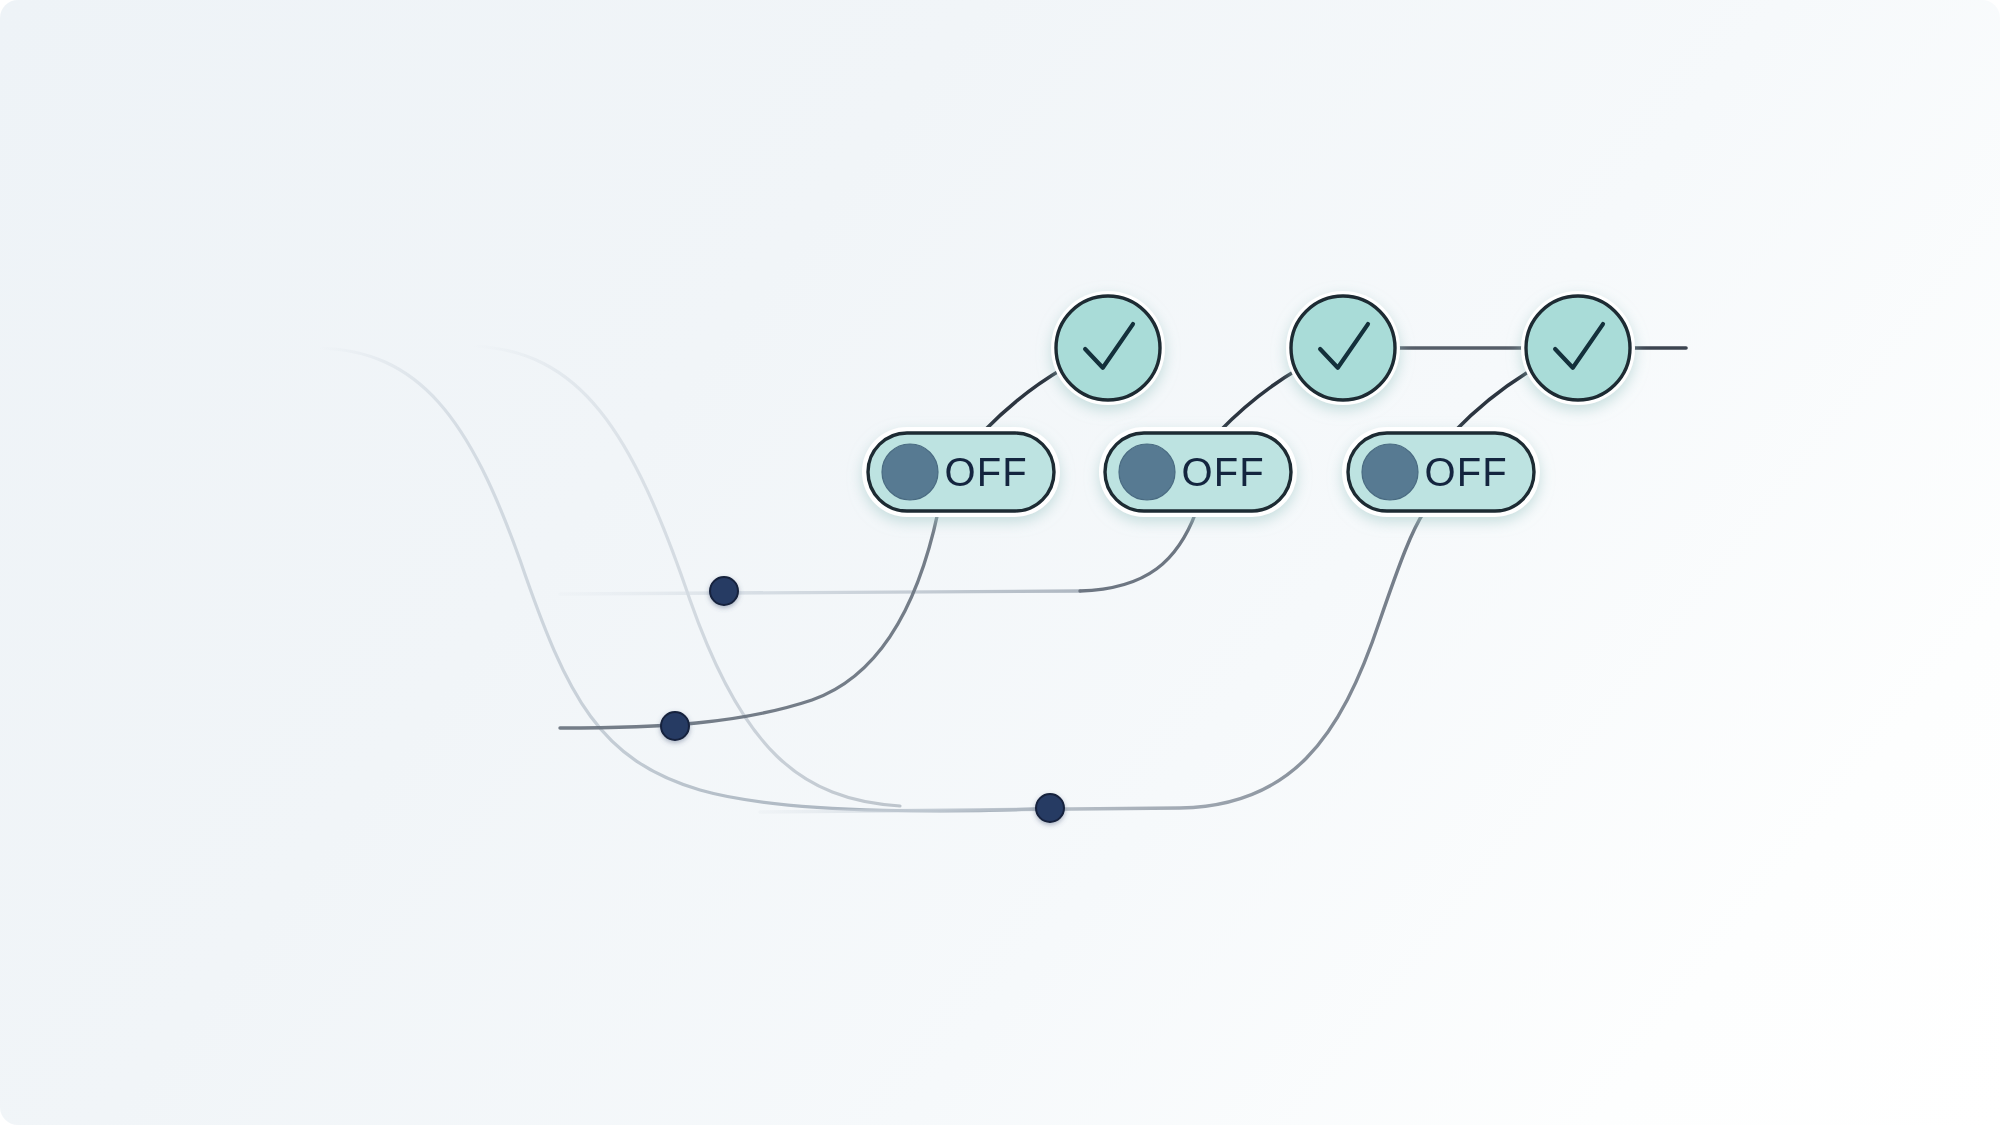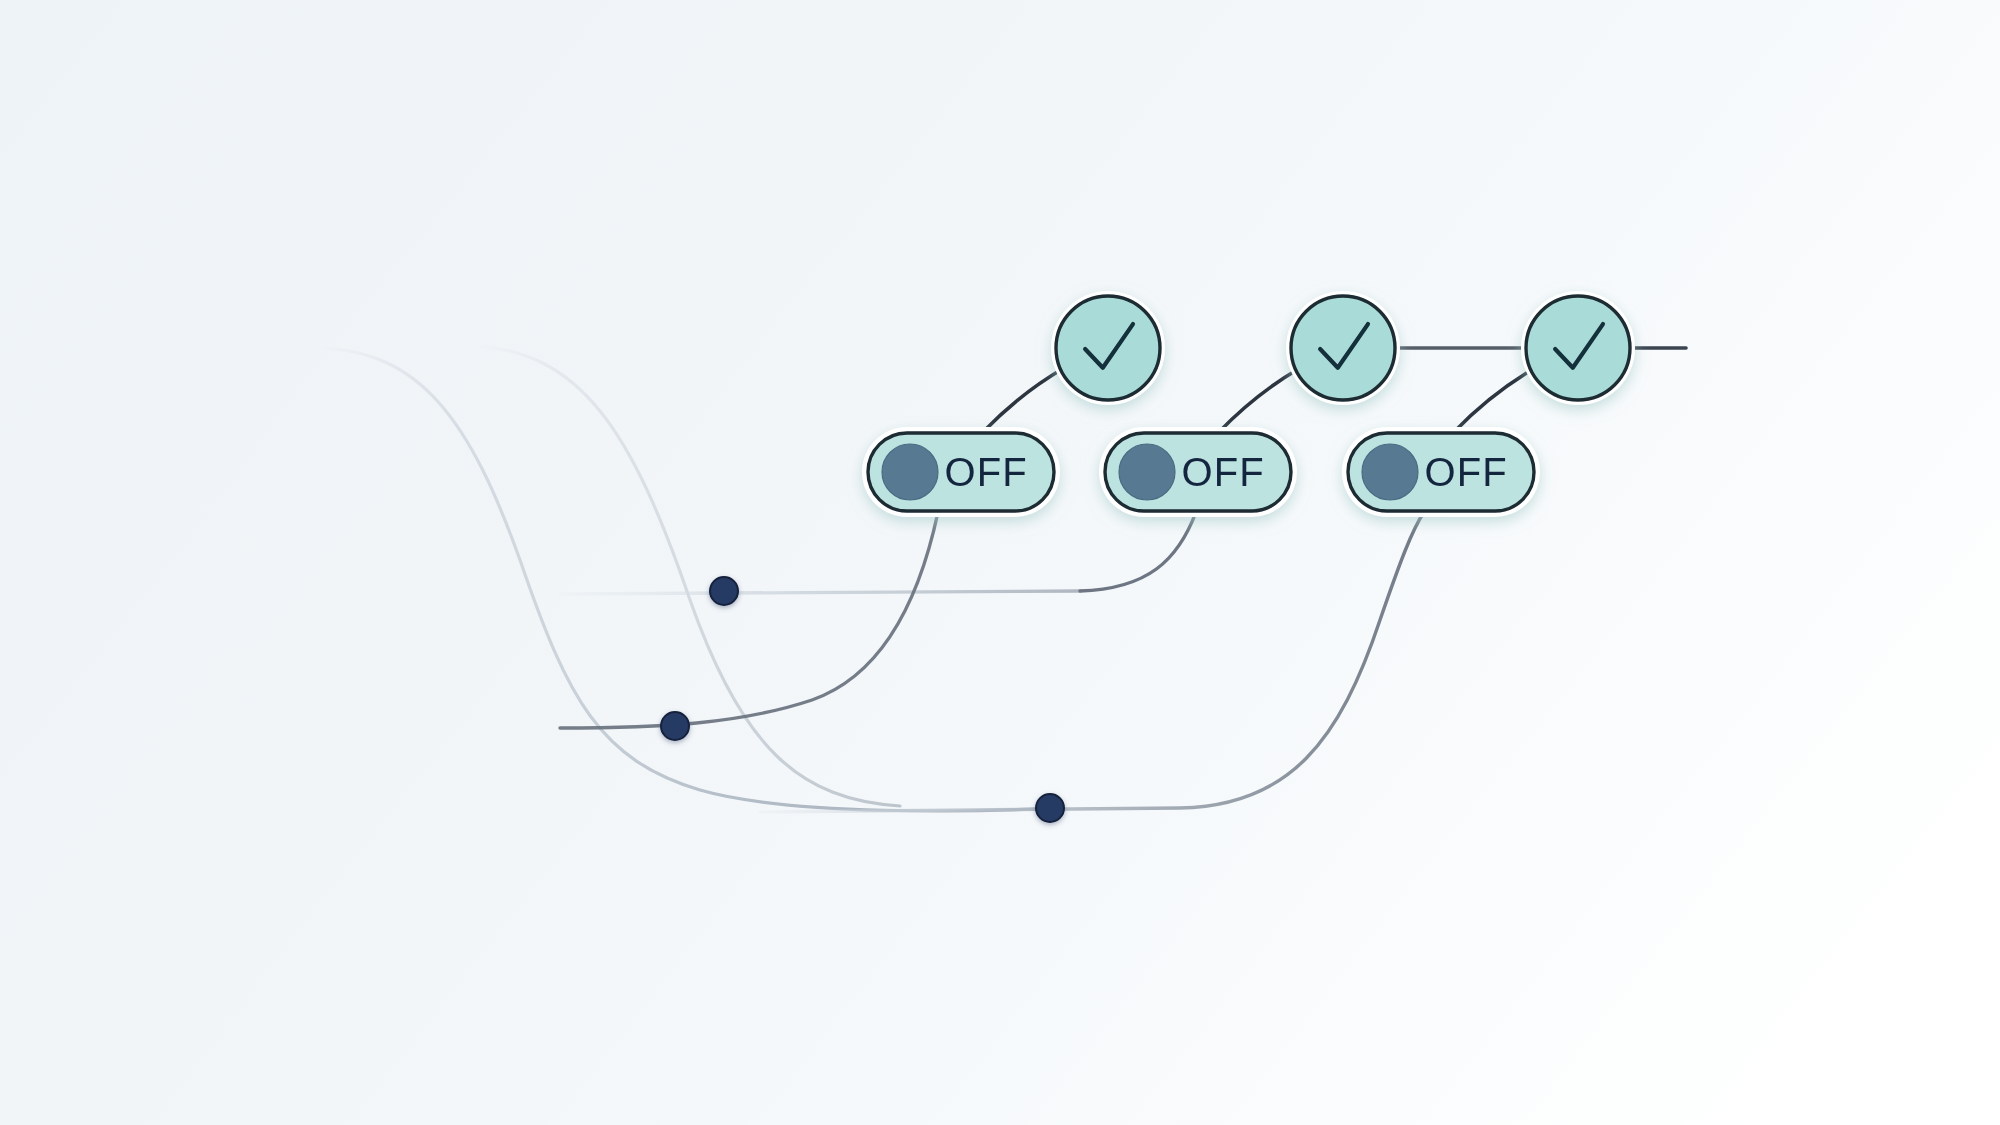--- a/index.html
+++ b/index.html
@@ -10,20 +10,21 @@
     height: 1125px;
     overflow: hidden;
     font-family: "Liberation Sans", sans-serif;
   }
   #stage {
     position: relative;
     width: 2000px;
     height: 1125px;
     background: linear-gradient(128deg, #eef3f7 0%, #f1f5f8 34%, #f6f9fb 62%, #fdfefe 86%, #ffffff 100%);
     overflow: hidden;
+    border-radius: 18px;
   }
   #scene {
     position: absolute;
     inset: 0;
     width: 2000px;
     height: 1125px;
     display: block;
   }
   .toggle-label {
     font-family: "Liberation Sans", sans-serif;

